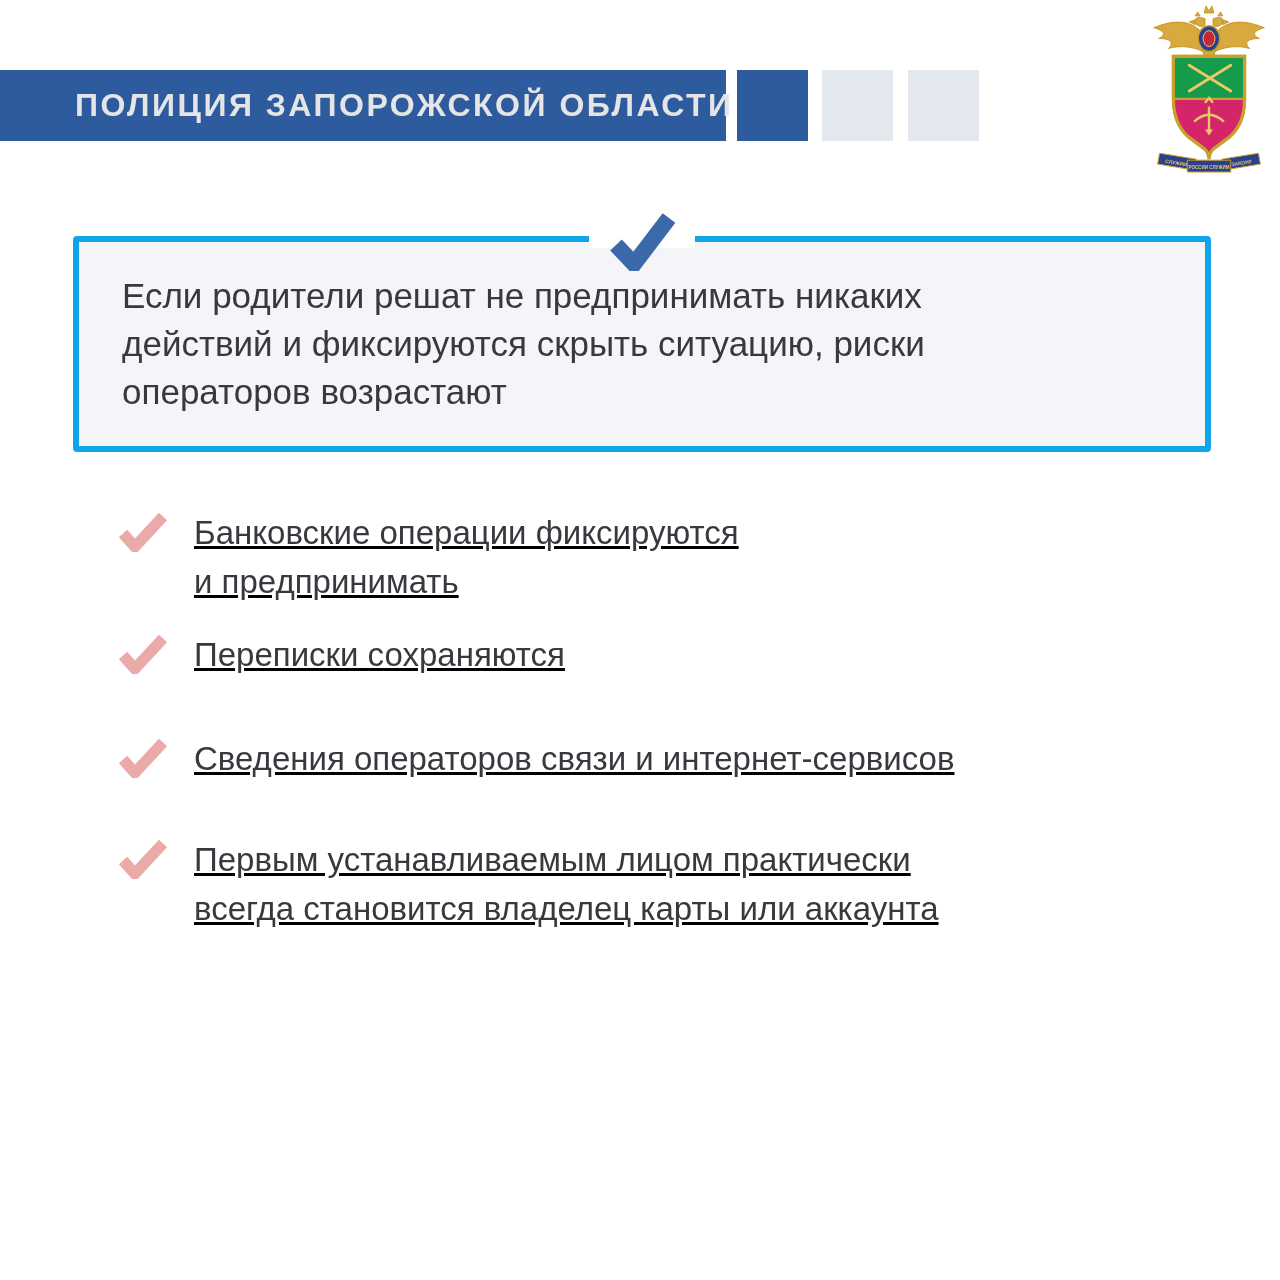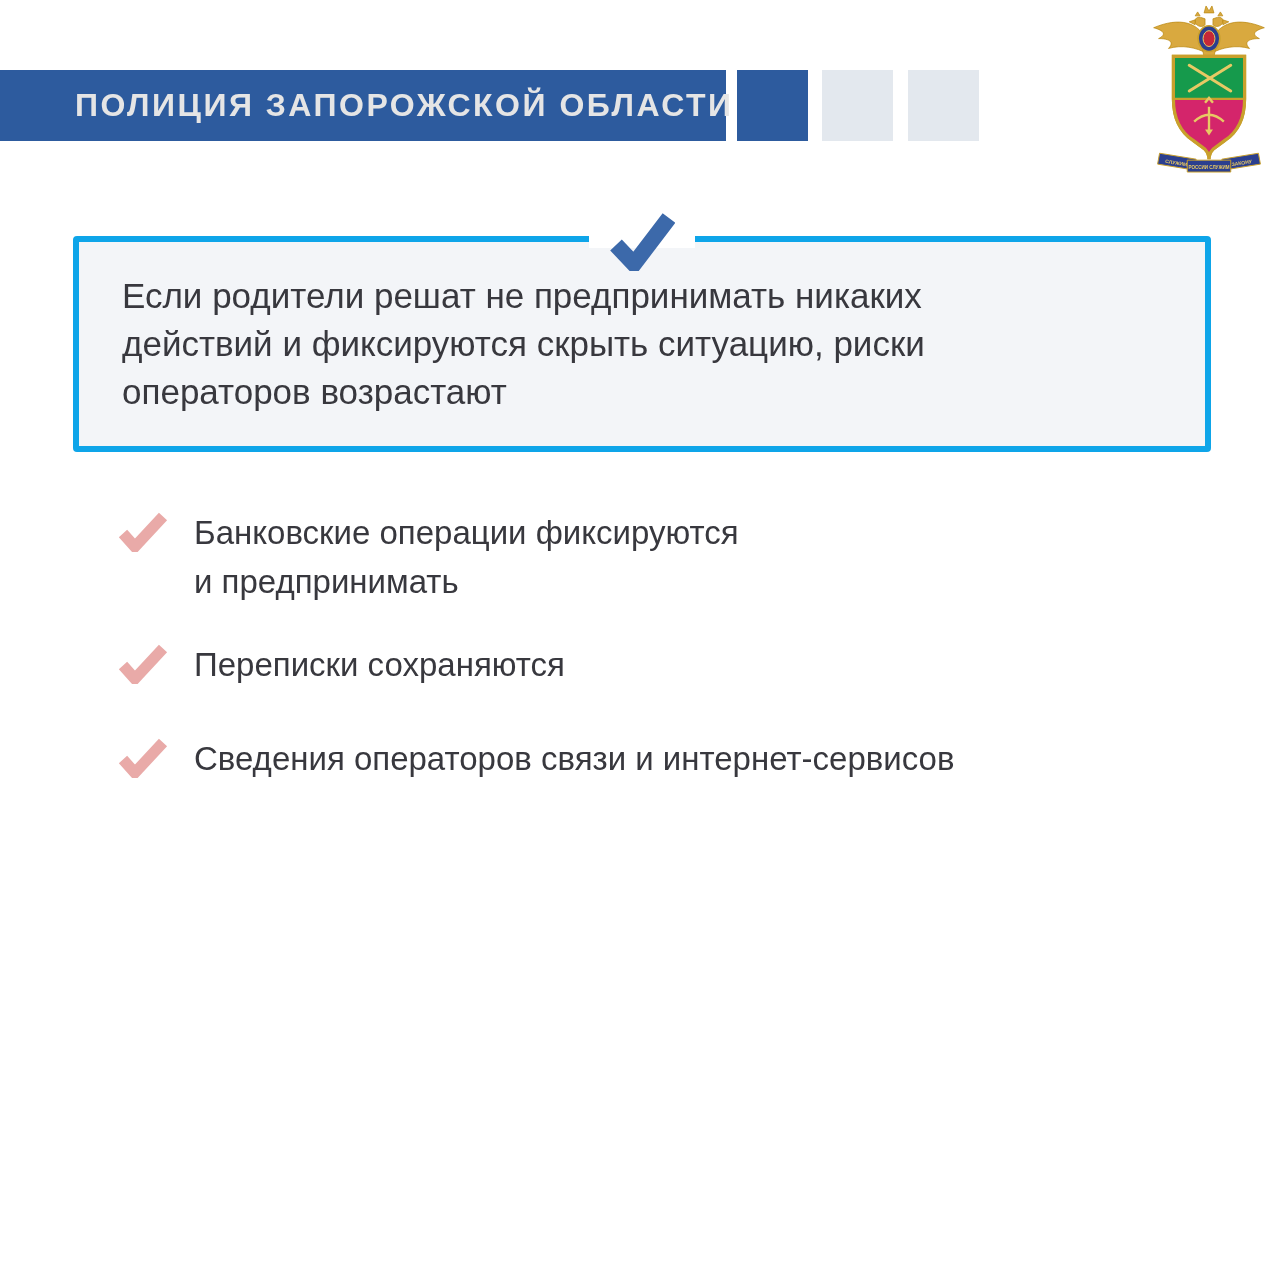--- a/index.html
+++ b/index.html
@@ -52,33 +52,33 @@
   .callout-body{
     padding:30px 36px 0 43px;
   }
   .callout-line{
     font-size:35px;line-height:48px;color:#38383e;
   }
 
   
   .check-item{
     position:absolute;left:118px;
-    display:flex;align-items:flex-start;
+    display:flex;align-items:flex-start;text-decoration:underline;
   }
   .item-check{
     flex:0 0 auto;
     width:50px;height:40px;margin-top:4px;
   }
   .item-text{margin-left:26px;}
   .item-line{
     font-size:33px;line-height:49px;color:#38383e;
     white-space:nowrap;
   }
   .ci-1{top:508px;}
-  .ci-2{top:630px;margin-top:10px;}
+  .ci-2{top:630px;}
   .ci-3{top:710px;margin-top:24px;}
   .ci-4{top:835px;}
 </style>
 </head>
 <body>
 
 <div class="page">
 
   <div class="header-bar">
     <span class="header-title">ПОЛИЦИЯ ЗАПОРОЖСКОЙ ОБЛАСТИ</span>
@@ -175,14 +175,23 @@
 
   <div class="check-item ci-3">
     <svg class="item-check" viewBox="0 0 66 54">
       <path d="M6 29 L22 47 L60 6" fill="none" stroke="#e9aaa8" stroke-width="15" stroke-linecap="butt" stroke-linejoin="miter"></path>
     </svg>
     <div class="item-text">
       <div class="item-line">Сведения операторов связи и интернет-сервисов</div>
     </div>
   </div>
 
+  <div class="check-item ci-4">
+    <svg class="item-check" viewBox="0 0 66 54">
+      <path d="M6 29 L22 47 L60 6" fill="none" stroke="#e9aaa8" stroke-width="15" stroke-linecap="butt" stroke-linejoin="miter"></path>
+    </svg>
+    <div class="item-text">
+      <div class="item-line">Первым устанавливаемым лицом практически</div>
+      <div class="item-line">всегда становится владелец карты или аккаунта</div>
+    </div>
+  </div>
 
 </div>
 
 </body></html>

